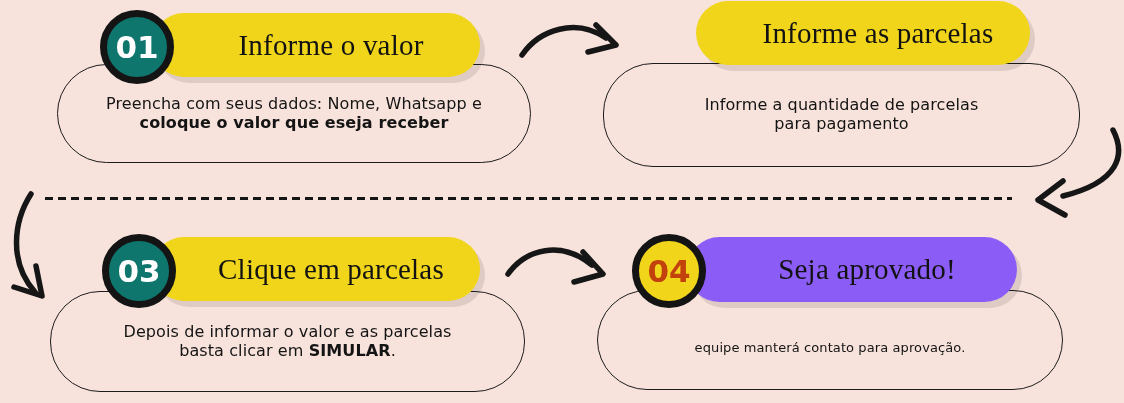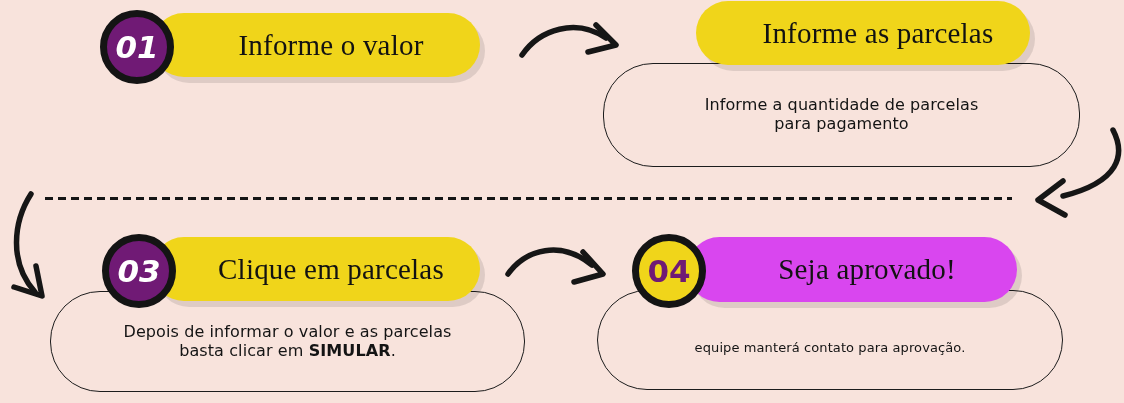--- a/index.html
+++ b/index.html
@@ -36,59 +36,65 @@
   
   .pill{
     position:absolute;
     height:64px;border-radius:33px;
     display:flex;align-items:center;justify-content:center;
     z-index:2;
     box-shadow:5px 6px 0 rgba(0,0,0,0.10);
     box-sizing:border-box;
   }
   .pill--yellow{background:#f0d51a;}
-  .pill--orange{background:#d946ef;}
+  .pill--orange{background:#8b5cf6;}
   .pill .title{
     color:#121212;
     font-size:29px;font-weight:500;
     letter-spacing:.2px;
     padding-left:30px;
     white-space:nowrap;
     font-family:Liberation Serif, serif;
   }
   
   .badge{
     position:absolute;
     width:74px;height:74px;
     border:7px solid #141414;border-radius:50%;
     display:flex;align-items:center;justify-content:center;
     font-size:31px;font-weight:700;
     z-index:3;
     box-sizing:border-box;
   }
-  .badge--orange{background:#701a75;color:#ffffff;font-style:italic;}
-  .badge--yellow{background:#f0d51a;color:#701a75;}
+  .badge--orange{background:#0f766e;color:#ffffff;}
+  .badge--yellow{background:#f0d51a;color:#c2410c;}
   
   .divider{
     position:absolute;
     left:45px;top:197px;
     width:967px;height:3px;
     background:repeating-linear-gradient(90deg,#151515 0 8px,transparent 8px 13px);
     z-index:1;
   }
   .arrows{
     position:absolute;left:0;top:0;width:1124px;height:403px;
     z-index:5;pointer-events:none;
   }
 </style>
 </head>
 <body>
 
 <div class="canvas">
 
+  <div class="step-box" style="left:57px;top:64px;width:474px;height:99px;">
+    <div class="desc">
+      <span>Preencha com seus dados: Nome, Whatsapp e</span><br>
+      <span class="b">coloque o valor que eseja receber</span>
+    </div>
+  </div>
   <div class="pill pill--yellow" style="left:152px;top:13px;width:328px;">
     <span class="title">Informe o valor</span>
   </div>
   <div class="badge badge--orange" style="left:100px;top:10px;">
     <span>01</span>
   </div>
 
   <div class="step-box" style="left:603px;top:63px;width:477px;height:104px;">
     <div class="desc">
       <span>Informe a quantidade de parcelas</span><br>

